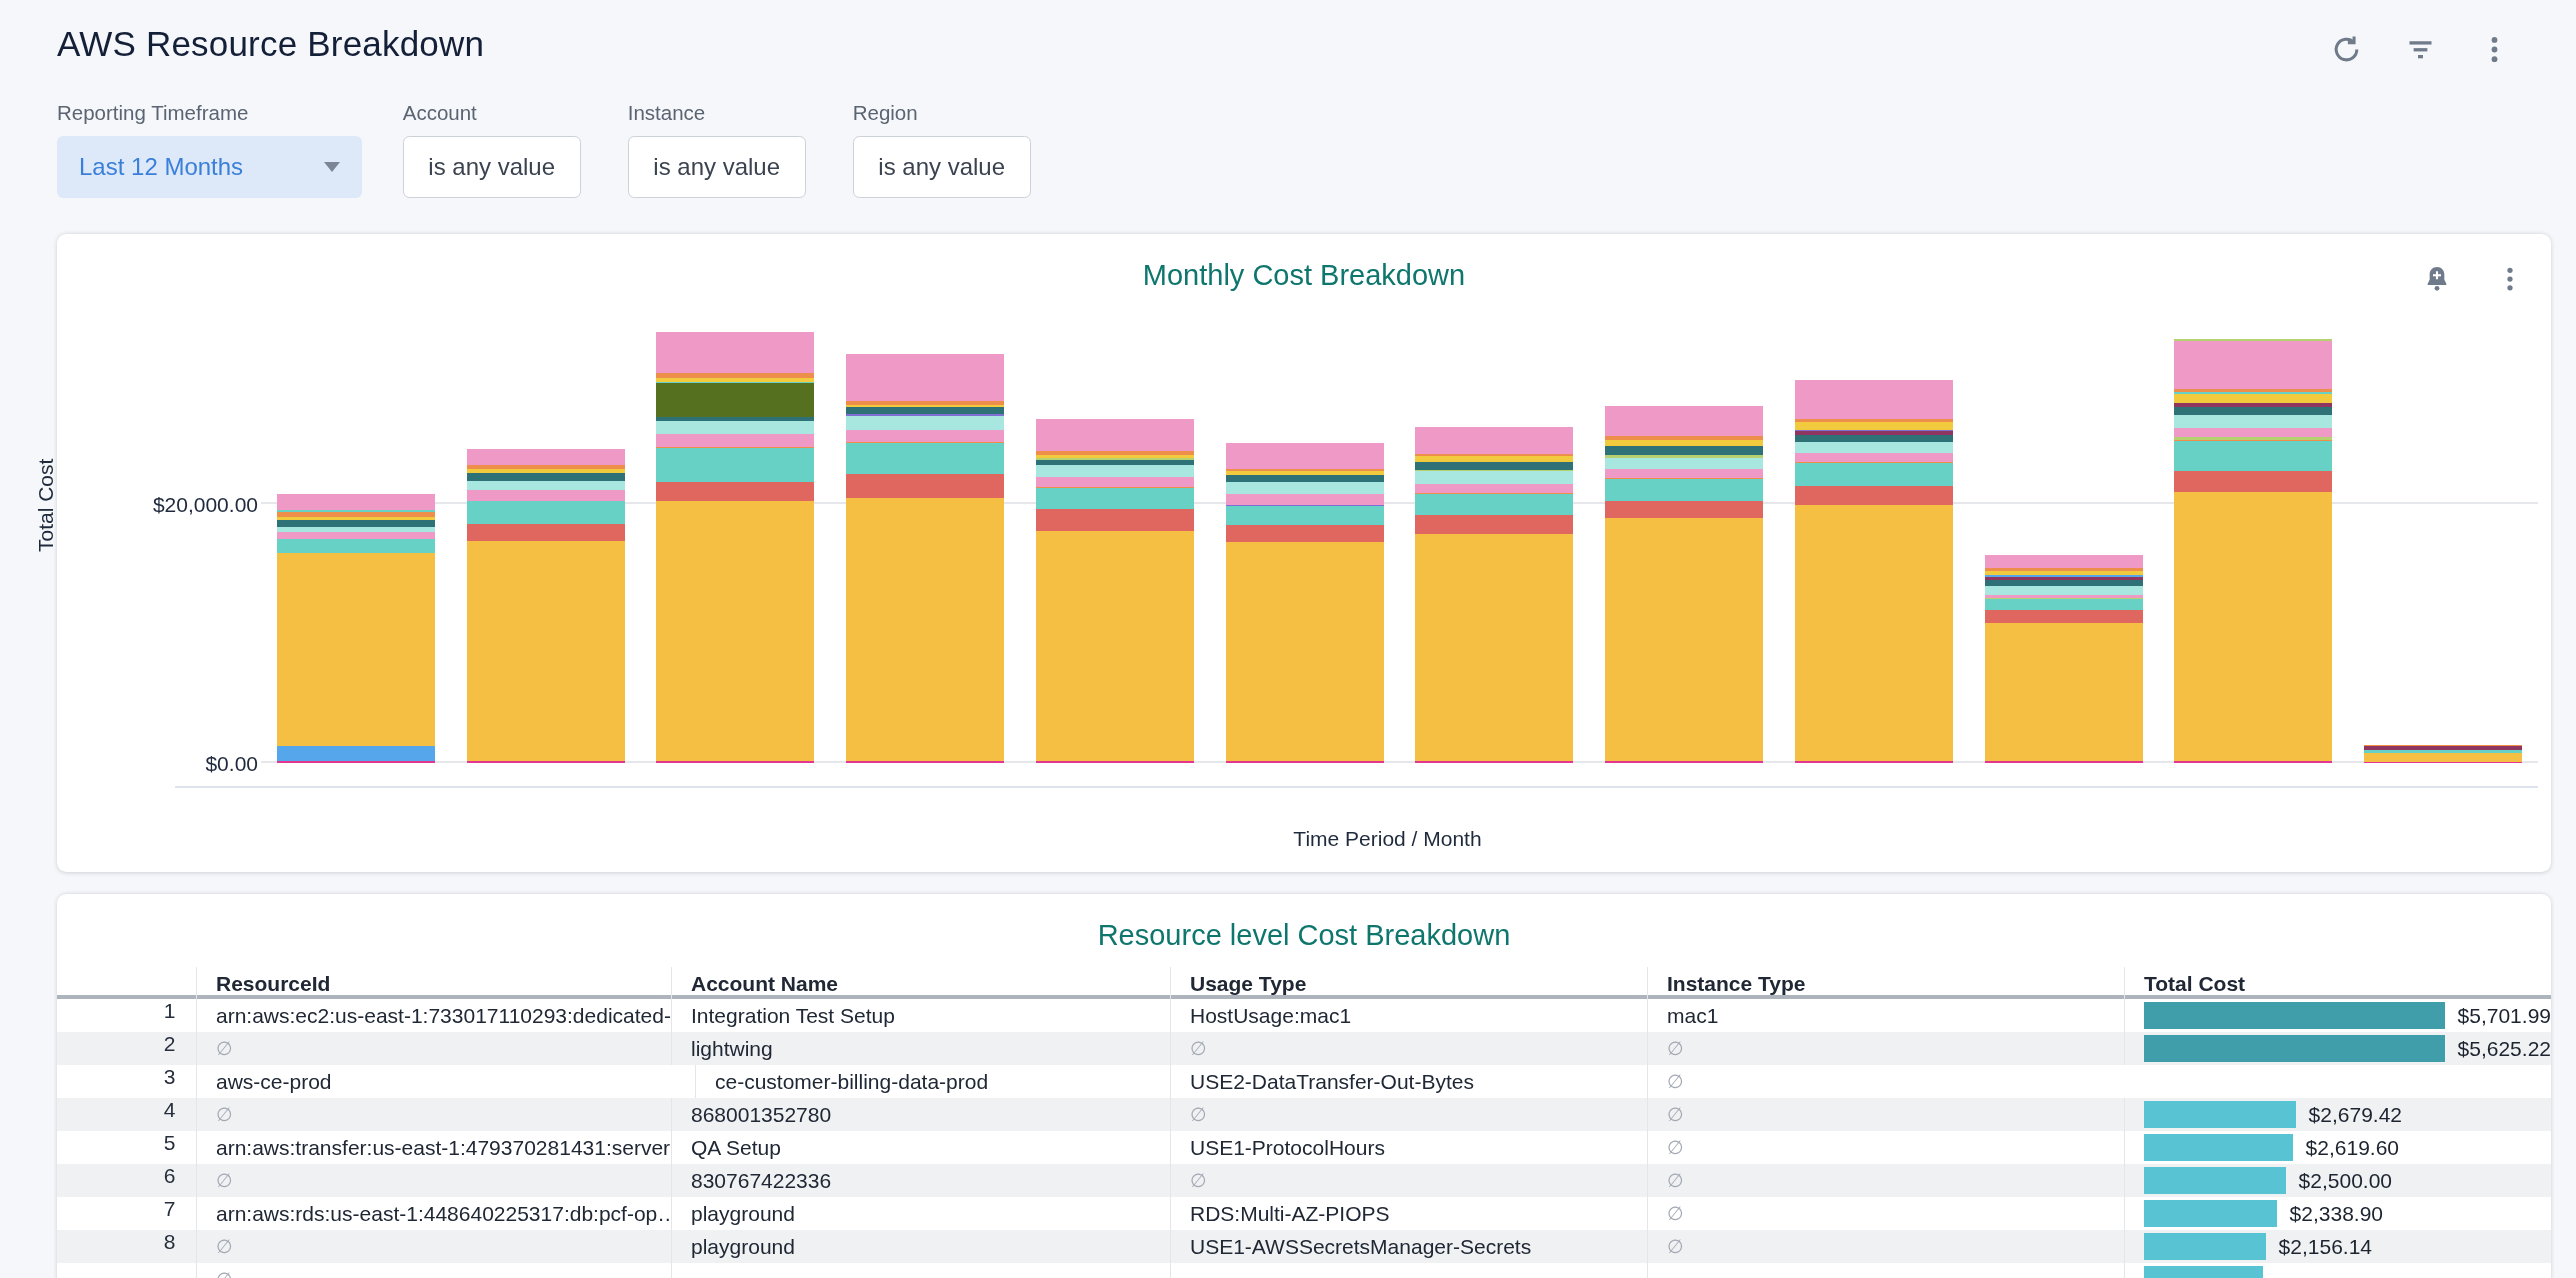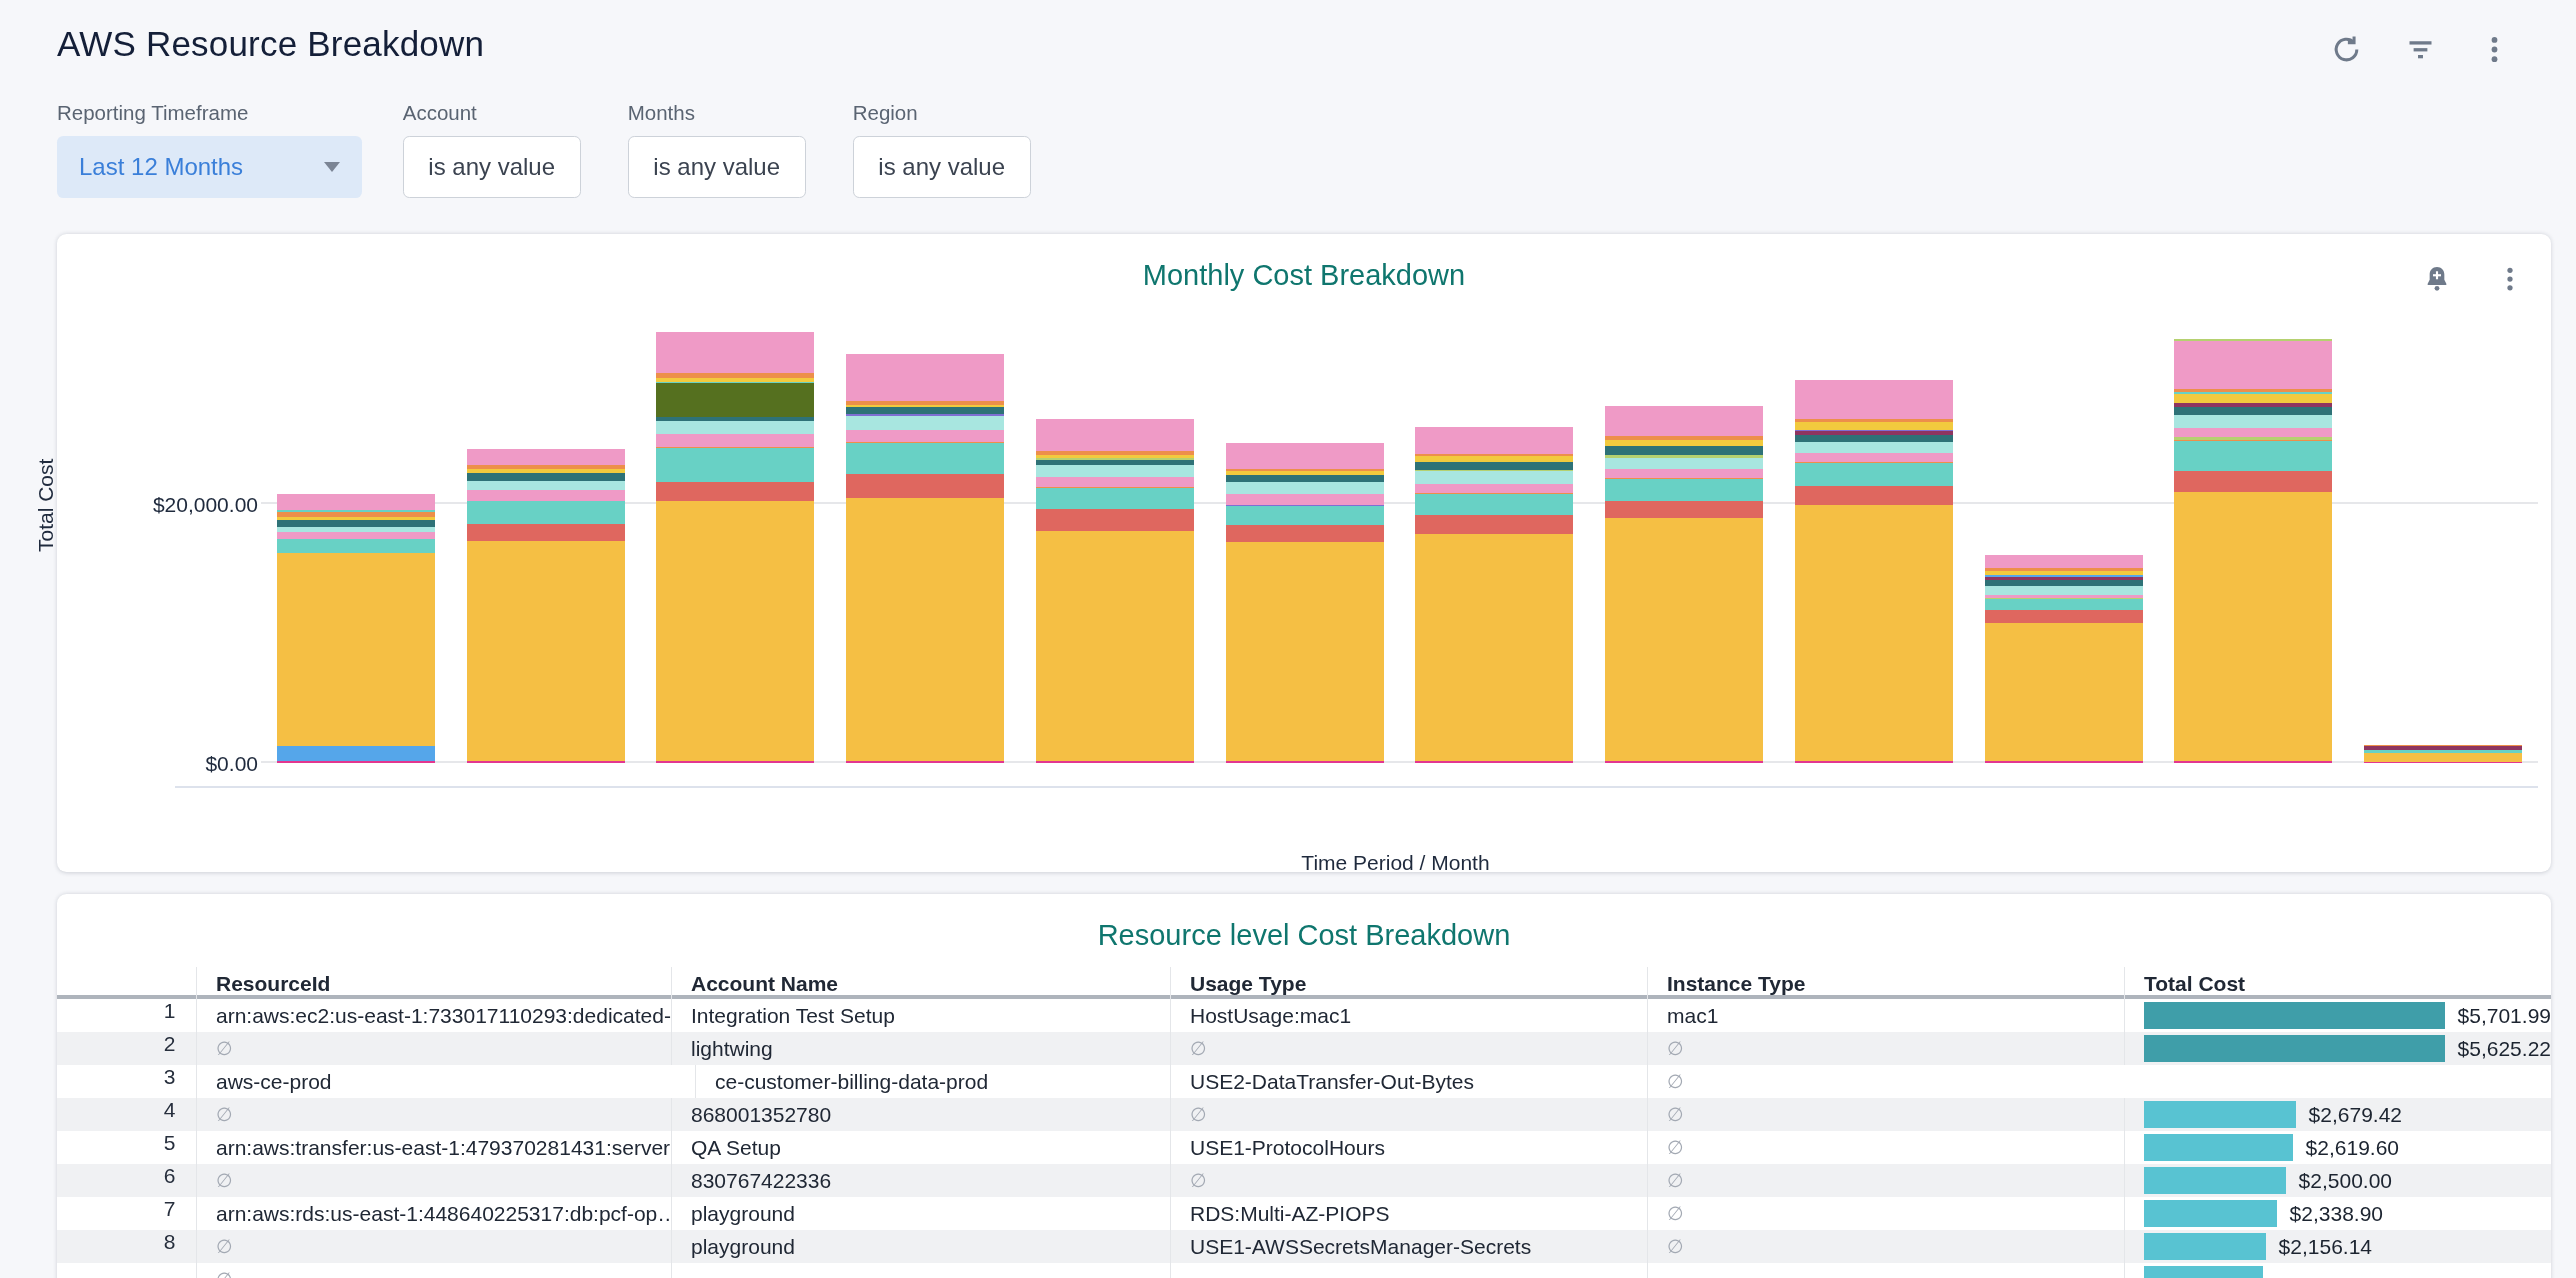--- a/index.html
+++ b/index.html
@@ -37,22 +37,22 @@
           display:flex; align-items:flex-end; }
   .bar-slot { flex:1; display:flex; justify-content:center; align-items:flex-end; height:100%; }
   .bar { width:158px; display:flex; flex-direction:column-reverse; }
   .seg { width:100%; }
   .ytick { position:absolute; right:2293px; width:237px; text-align:right;
            font-size:21px; color:#1f2a3d; transform:translateY(-50%); }
   .y-axis-title { position:absolute; left:14px; top:318px; font-size:21px; color:#1f2a3d;
                   transform:rotate(-90deg); transform-origin:left center; white-space:nowrap; }
   #xlabels { position:absolute; left:204px; top:557px; width:2277px; display:flex; }
   .xlab { flex:1; text-align:center; font-size:22px; color:#1b2537; }
-  .x-axis-title { position:absolute; left:200px; width:2277px; top:593px; text-align:center;
-                  font-size:21px; color:#1f2a3d;margin-top:24px; }
+  .x-axis-title { position:absolute; left:192px; width:2277px; top:593px; text-align:center;
+                  font-size:21px; color:#1f2a3d; }
   .plot-bottom-rule { position:absolute; left:118px; right:12.6px; top:552px; height:1.6px; background:#dde2ec; }
 
   
   #tbl { position:absolute; left:0; top:73px; width:100%; }
   .trow { display:flex; height:33px; align-items:flex-start; position:relative;padding-left:46px; }
   .trow.head { font-weight:bold; color:#1c2430; border-bottom:4px solid #aeb4bc; height:32px; }
   .trow.zebra { background:#f0f1f3; }
   .c-num { width:93px; text-align:right; padding-right:20.5px; font-size:21px; color:#272f3d; }
   .c-res { width:475px; } .c-acct { width:499px; } .c-use { width:477px; }
   .c-inst { width:477px; } .c-cost { flex:1; }
@@ -101,21 +101,21 @@
       <span class="caret"></span>
     </div>
   </div>
   <div class="filter" style="margin-left:-6.3px">
     <div class="filter-label">Account</div>
     <div class="filter-box any">
       <span>is any value</span>
     </div>
   </div>
   <div class="filter">
-    <div class="filter-label">Months</div>
+    <div class="filter-label">Instance</div>
     <div class="filter-box any">
       <span>is any value</span>
     </div>
   </div>
   <div class="filter">
     <div class="filter-label">Region</div>
     <div class="filter-box any">
       <span>is any value</span>
     </div>
   </div>

